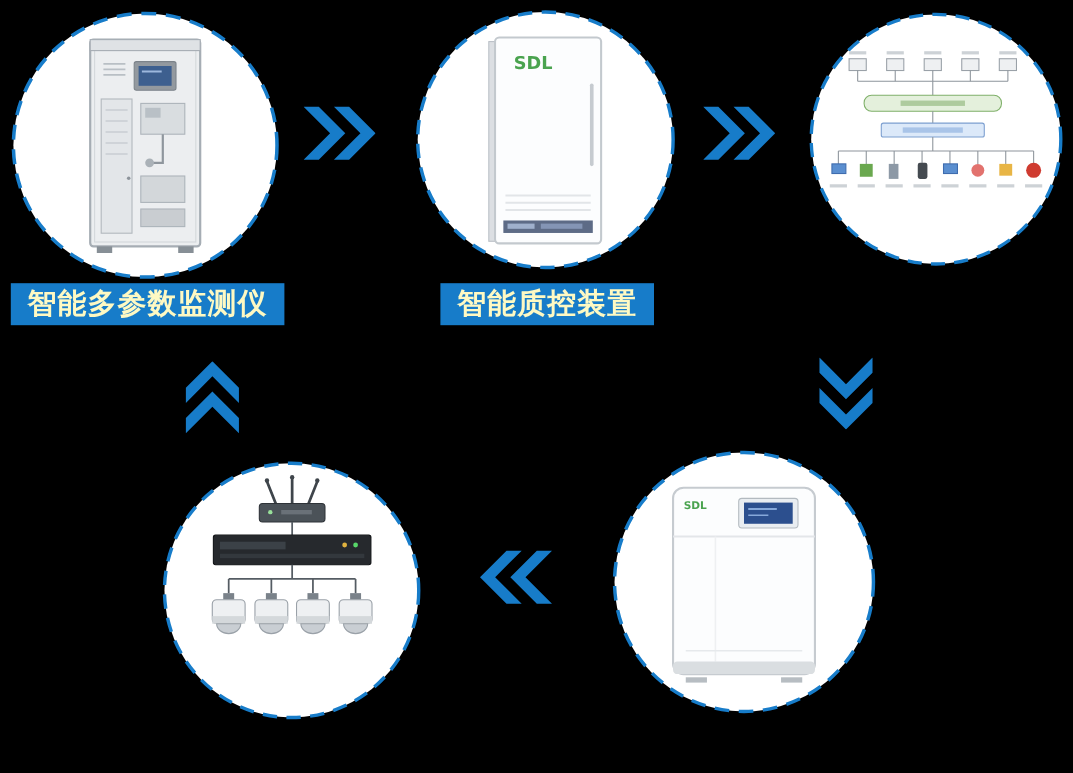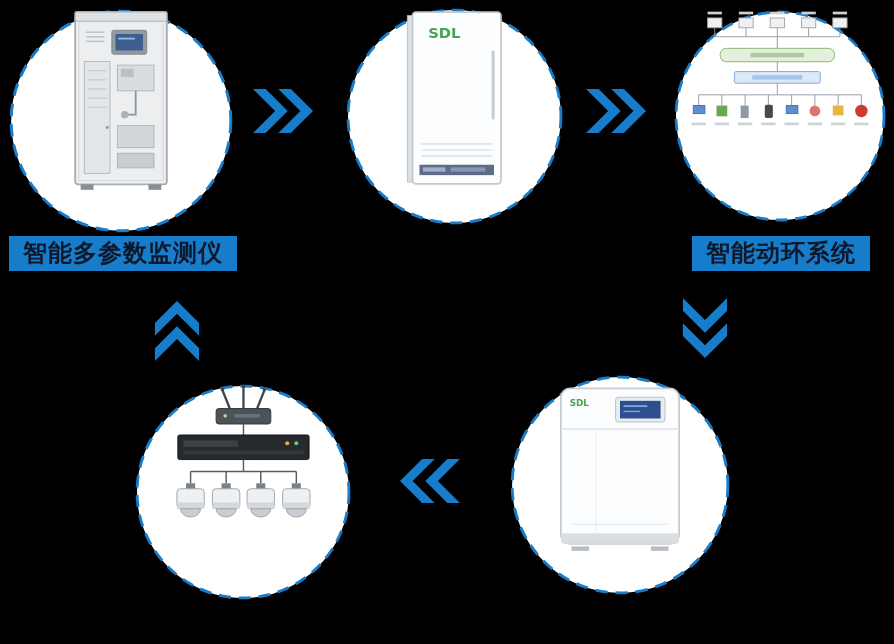--- a/index.html
+++ b/index.html
@@ -21,28 +21,28 @@
     position: absolute;
     inset: 0;
     width: 100%;
     height: 100%;
     display: block;
   }
   .device {
     position: absolute;
     inset: 0;
     display: flex;
-    align-items: flex-start;
+    align-items: center;
     justify-content: center;
   }
   .label {
     position: absolute;
     transform: translateX(-50%);
     background: var(--accent, #177cc9);
-    color: #0f172a;
+    color: #fef9c3;
     font-size: 24px;
     line-height: 1.3;
     font-weight: 700;
     padding: 2px 14px;
     white-space: nowrap;
     letter-spacing: 1px;
   }
   .arrow {
     position: absolute;
     width: 60px;
@@ -131,20 +131,21 @@
           <line x1="36" y1="172" x2="118" y2="172"></line>
         </g>
         <g>
           <rect x="34" y="182" width="86" height="12" fill="#5d6b86"></rect>
           <rect x="38" y="185" width="26" height="5" fill="#9fb0cc"></rect>
           <rect x="70" y="185" width="40" height="5" fill="#8495b5"></rect>
         </g>
       </svg>
     </div>
   </div>
+  <div class="label" style="left:456px;top:236px">智能质控装置</div>
 
   <div class="arrow" style="left:586px;top:88px">
     <svg viewBox="0 0 76 56">
       <polygon points="0,0 16,0 44,28 16,56 0,56 28,28" fill="currentColor"></polygon>
       <polygon points="32,0 48,0 76,28 48,56 32,56 60,28" fill="currentColor"></polygon>
     </svg>
   </div>
 
   <div class="node" style="left:673px;top:9px;width:214px;height:214px">
     <svg class="ring" viewBox="0 0 100 100">
@@ -201,21 +202,20 @@
           <rect x="58" y="127" width="16" height="3"></rect>
           <rect x="84" y="127" width="16" height="3"></rect>
           <rect x="110" y="127" width="16" height="3"></rect>
           <rect x="136" y="127" width="16" height="3"></rect>
           <rect x="162" y="127" width="16" height="3"></rect>
           <rect x="188" y="127" width="16" height="3"></rect>
         </g>
       </svg>
     </div>
   </div>
-  <div class="label" style="left:781px;top:236px">智能动环系统</div>
 
   <div class="arrow rot90" style="left:675px;top:305px">
     <svg viewBox="0 0 76 56">
       <polygon points="0,0 16,0 44,28 16,56 0,56 28,28" fill="currentColor"></polygon>
       <polygon points="32,0 48,0 76,28 48,56 32,56 60,28" fill="currentColor"></polygon>
     </svg>
   </div>
 
   <div class="node" style="left:509px;top:374px;width:222px;height:222px">
     <svg class="ring" viewBox="0 0 100 100">

